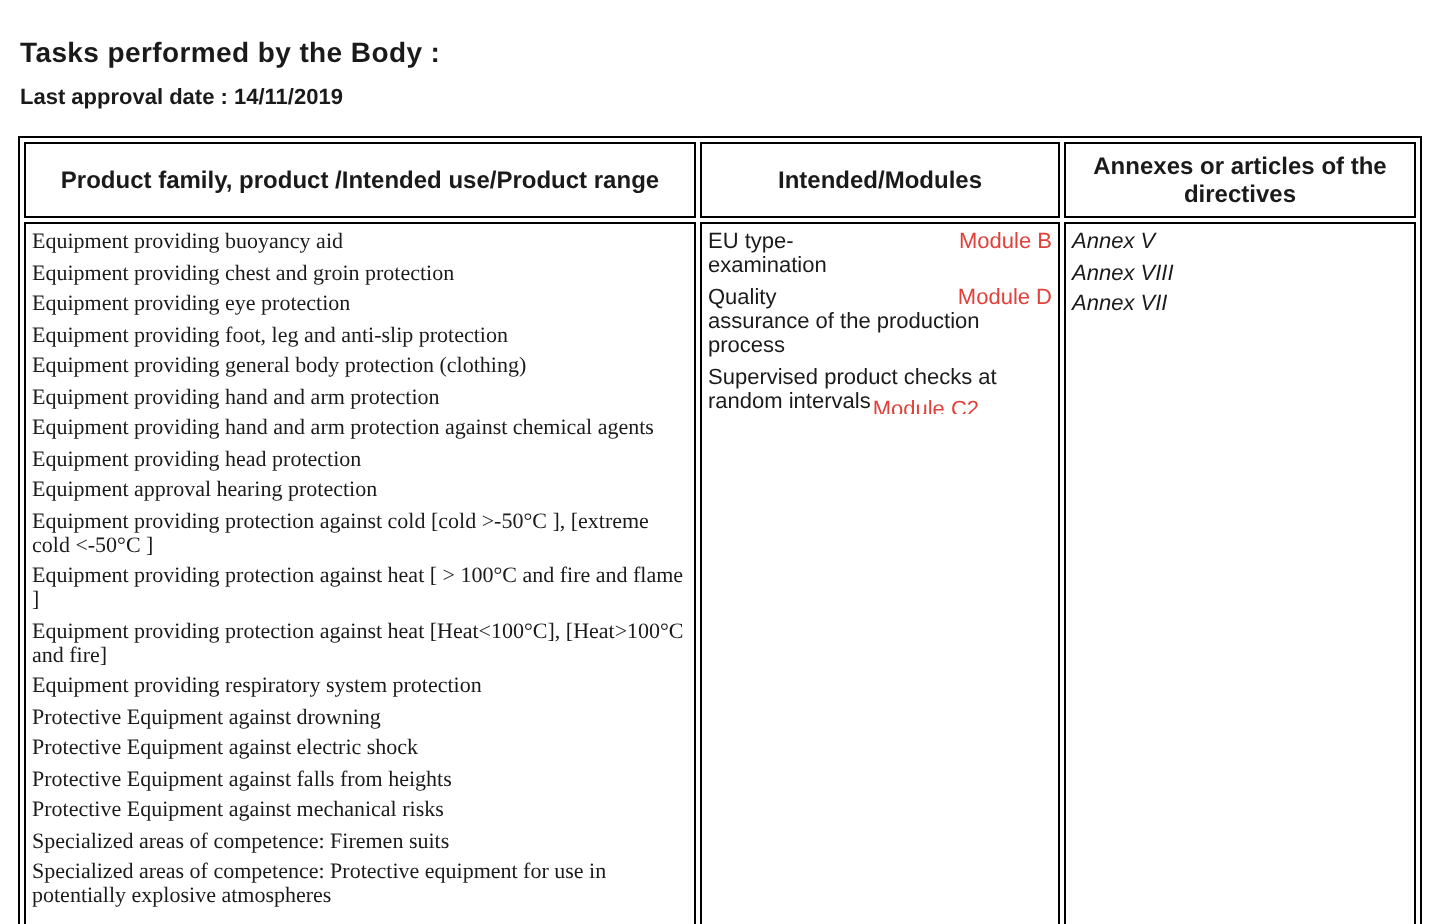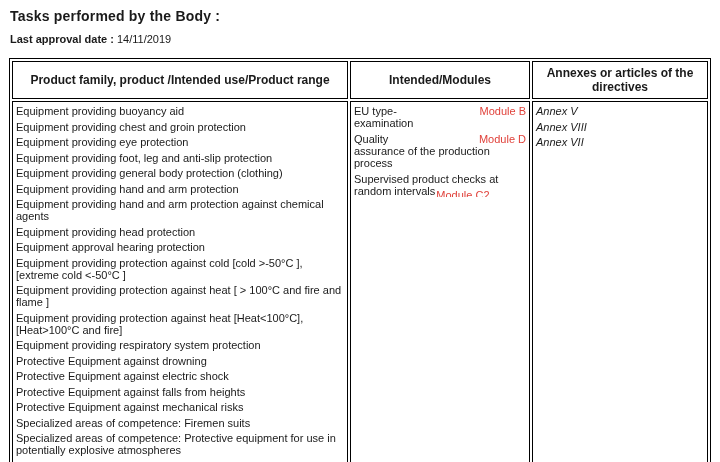--- a/index.html
+++ b/index.html
@@ -12,35 +12,35 @@
     height: 462px;
     overflow: hidden;
     font-family: "Liberation Sans", sans-serif;
     color: #1a1a1a;
     -webkit-font-smoothing: antialiased;
   }
   .page {
     box-sizing: border-box;
     width: 720px;
     height: 462px;
-    padding: 7px 9px 0 9px;
+    padding: 17px 9px 0 9px;
     background: #ffffff;
   }
   .doc-title {
     font-size: 14px;
     font-weight: bold;
     letter-spacing: 0.2px;
     margin: 1px 0 9px 1px;
   }
   .approval-line {
     font-size: 11px;
     margin: 0 0 13px 1px;
   }
   .approval-label { font-weight: bold; }
-  .approval-value { font-weight: normal; }
+  .approval-value { font-weight: bold; }
 
   table.main-table {
     width: 702px;
     table-layout: fixed;
     border-collapse: separate;
     border-spacing: 2px;
     border: 1px solid #000;
     background: #ffffff;
   }
   col.c1 { width: 336px; }
@@ -61,21 +61,21 @@
   td {
     box-sizing: border-box;
     border: 1px solid #000;
     vertical-align: top;
     padding: 3px 3px 4px 3px;
     font-size: 11px;
     line-height: 12px;
     height: 349px;
   }
 
-  .product-item { margin-bottom: 3.5px; }
+  .product-item { margin-bottom: 3.5px; font-family: Liberation Serif, serif; }
 
   .proc-entry { margin-bottom: 4px; overflow: hidden; }
   .module { color: #e0413a; white-space: nowrap; }
   .module-float { float: right; margin-left: 47px; }
   .module-inline {
     display: inline-block;
     margin-left: 1px;
     position: relative;
     top: 4px;
   }

